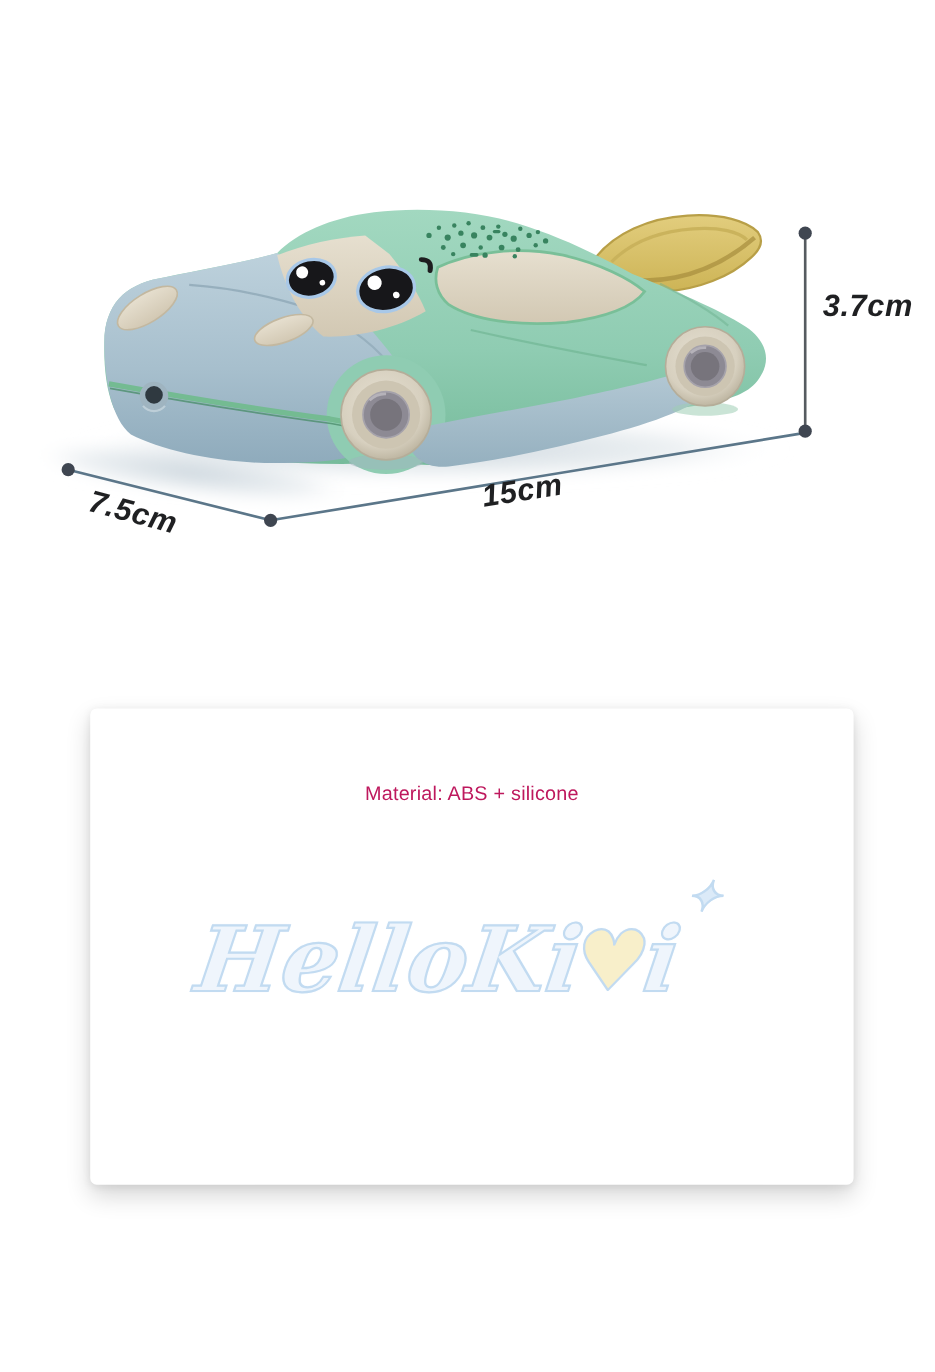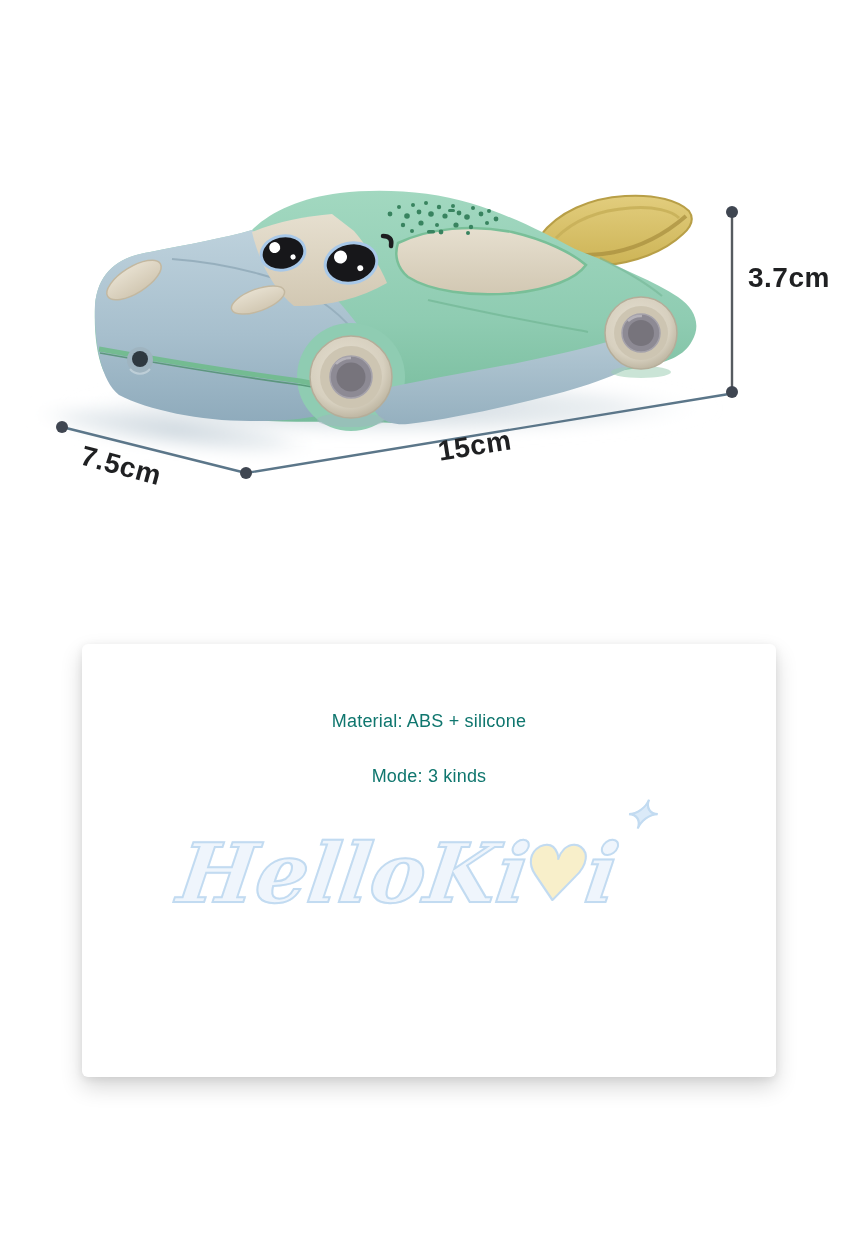--- a/index.html
+++ b/index.html
@@ -1,29 +1,29 @@
 <!DOCTYPE html>
 <html><head>
 <meta charset="utf-8">
 <style>
   html,body{margin:0;padding:0;background:#ffffff;}
   .page{position:relative;width:850px;height:1247px;background:#ffffff;overflow:hidden;
         font-family:"Liberation Sans", sans-serif;}
   
-  .scene{position:absolute;left:0;top:0;width:850px;height:560px;}
+  .scene{position:absolute;left:0;top:0;width:850px;height:560px;font-style:italic;}
   .dim-label{position:absolute;color:#1f2022;font-weight:600;font-size:28px;letter-spacing:.5px;}
   .dim-height{left:748px;top:262px;}
   .dim-length{left:438px;top:430px;transform:rotate(-9deg);}
   .dim-width{left:80px;top:450px;transform:rotate(15deg);}
   
   .spec-box{position:absolute;left:82px;top:644px;width:694px;height:433px;background:#ffffff;
             border-radius:6px;box-shadow:0 10px 22px rgba(0,0,0,.16),0 2px 8px rgba(0,0,0,.08);}
   .spec-lines{position:absolute;left:0;top:50px;width:100%;z-index:2;}
   .spec-lines p{margin:0;height:55px;display:flex;align-items:center;justify-content:center;
-                font-size:18px;color:#0f766e;letter-spacing:.2px;}
+                font-size:18px;color:#be185d;letter-spacing:.2px;}
   
   .watermark{position:absolute;left:100px;top:150px;width:480px;height:120px;z-index:1;
              display:flex;align-items:flex-end;transform:skewX(-8deg);opacity:.92;
              font-family:"DejaVu Serif", serif;font-style:italic;font-weight:bold;
              pointer-events:none;white-space:nowrap;}
   .wm-text{font-size:82px;line-height:1;color:#eef5fc;
            -webkit-text-stroke:2px #bdd8f0;
            text-shadow:0 0 1px #cfe2f5,0 0 2px #cfe2f5;}
   .wm-heart{font-size:76px;line-height:1;color:#f8eec6;margin:0 -4px 2px -6px;
             -webkit-text-stroke:2px #bdd8f0;text-shadow:0 0 2px #cfe2f5;}
@@ -221,17 +221,16 @@
     <div class="watermark">
       <span class="wm-text">Hello</span>
       <span class="wm-text">Ki</span>
       <span class="wm-heart">♥</span>
       <span class="wm-text">i</span>
       <span class="wm-star">✦</span>
     </div>
 
     <div class="spec-lines">
       <p>Material: ABS + silicone</p>
-      <p>Mode: 3 kinds</p>
     </div>
   </div>
 
 </div>
 
 </body></html>

